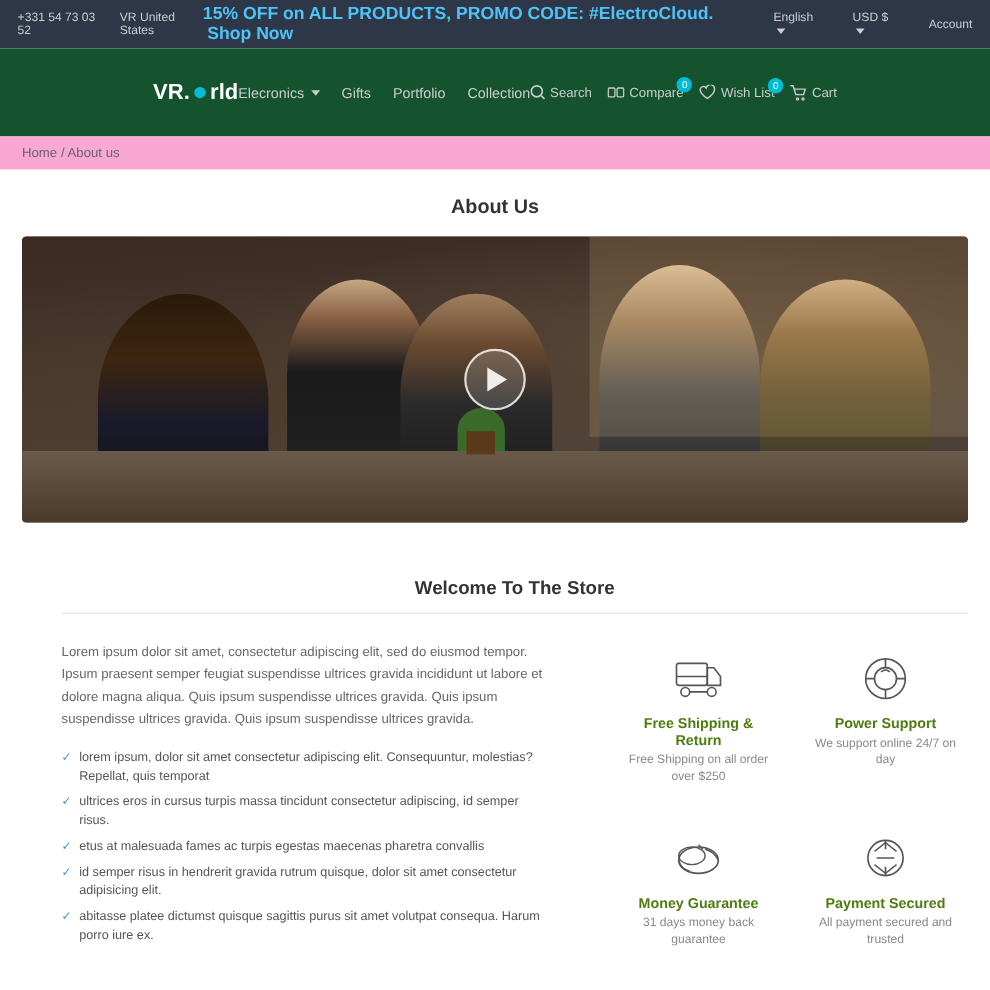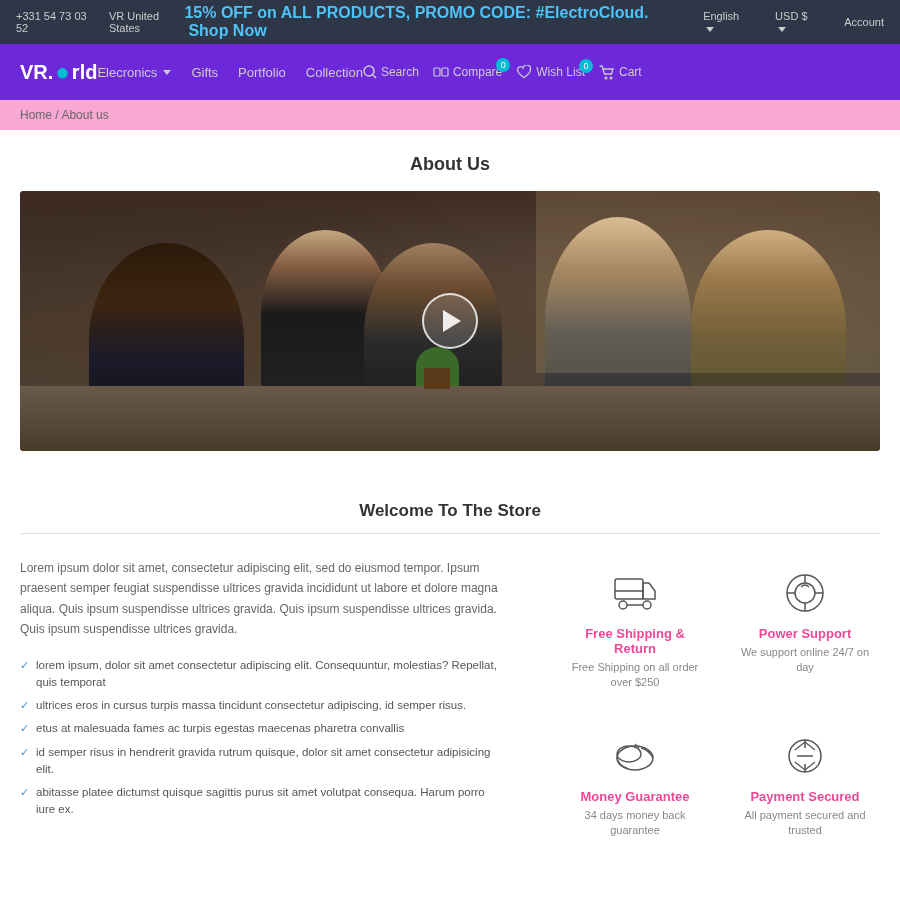--- a/index.html
+++ b/index.html
@@ -16,25 +16,25 @@
       align-items: center;
     }
     .top-bar-left { display: flex; gap: 16px; align-items: center; }
     .top-bar-center { color: #fff; font-size: 16px; font-weight: bold; }
     .top-bar-center span { color: #4fc3f7; cursor: pointer; }
     .top-bar-right { display: flex; gap: 12px; align-items: center; }
     .top-bar-right a { color: #ccc; text-decoration: none; font-size: 11px; padding-left: 21px; }
 
     
     .header {
-      background: #6d28d9;
-      padding: 14px 20px;
-      display: flex;
-      align-items: center;
-      justify-content: flex-start;
+      background: #14532d;
+      padding: 26px 20px;
+      display: flex;
+      align-items: center;
+      justify-content: center;
     }
     .logo {
       font-size: 20px;
       font-weight: bold;
       color: #fff;
       display: flex;
       align-items: center;
       gap: 2px;
     }
     .logo-dot { color: #00bcd4; font-size: 24px; }
@@ -124,20 +124,21 @@
       content: '';
       border-left: 18px solid rgba(255,255,255,0.9);
       border-top: 11px solid transparent;
       border-bottom: 11px solid transparent;
       margin-left: 4px;
     }
 
     
     .welcome-section {
       padding: 20px 0;
+      margin-left: 36px;
     }
     .welcome-title {
       text-align: center;
       font-size: 17px;
       font-weight: 600;
       color: #333;
       margin-bottom: 24px;
       padding-bottom: 12px;
       border-bottom: 1px solid #e0e0e0;
     }
@@ -173,21 +174,21 @@
     }
     .feature-item { display: flex; flex-direction: column; align-items: center; text-align: center; padding: 10px; }
     .feature-icon {
       width: 50px;
       height: 50px;
       margin-bottom: 8px;
       display: flex;
       align-items: center;
       justify-content: center;
     }
-    .feature-title { font-size: 13px; font-weight: 600; color: #ec4899; margin-bottom: 4px; }
+    .feature-title { font-size: 13px; font-weight: 600; color: #4d7c0f; margin-bottom: 4px; }
     .feature-desc { font-size: 11px; color: #888; line-height: 1.4; }
 
     
     .team-section { padding: 30px 0 20px; }
     .team-title {
       text-align: center;
       font-size: 17px;
       font-weight: 600;
       margin-bottom: 24px;
     }
@@ -368,21 +369,21 @@
             <div class="feature-icon">
               <svg width="48" height="40" viewBox="0 0 48 40" fill="none">
                 <ellipse cx="24" cy="22" rx="18" ry="12" stroke="#555" stroke-width="1.5"></ellipse>
                 <ellipse cx="18" cy="18" rx="12" ry="8" stroke="#555" stroke-width="1.3"></ellipse>
                 <path d="M6 22 Q8 30 16 32" stroke="#555" stroke-width="1.3" fill="none"></path>
                 <path d="M30 12 Q38 14 42 22" stroke="#555" stroke-width="1.3" fill="none"></path>
                 <line x1="24" y1="8" x2="28" y2="12" stroke="#555" stroke-width="1.3"></line>
               </svg>
             </div>
             <div class="feature-title">Money Guarantee</div>
-            <div class="feature-desc">34 days money back guarantee</div>
+            <div class="feature-desc">31 days money back guarantee</div>
           </div>
 
           <div class="feature-item">
             <div class="feature-icon">
               <svg width="48" height="48" viewBox="0 0 48 48" fill="none">
                 <circle cx="24" cy="24" r="16" stroke="#555" stroke-width="1.5"></circle>
                 <line x1="16" y1="24" x2="32" y2="24" stroke="#555" stroke-width="1.5"></line>
                 <line x1="24" y1="8" x2="24" y2="16" stroke="#555" stroke-width="1.5"></line>
                 <line x1="24" y1="32" x2="24" y2="40" stroke="#555" stroke-width="1.5"></line>
                 <path d="M14 18 L24 10 L34 18" stroke="#555" stroke-width="1.3" fill="none"></path>

